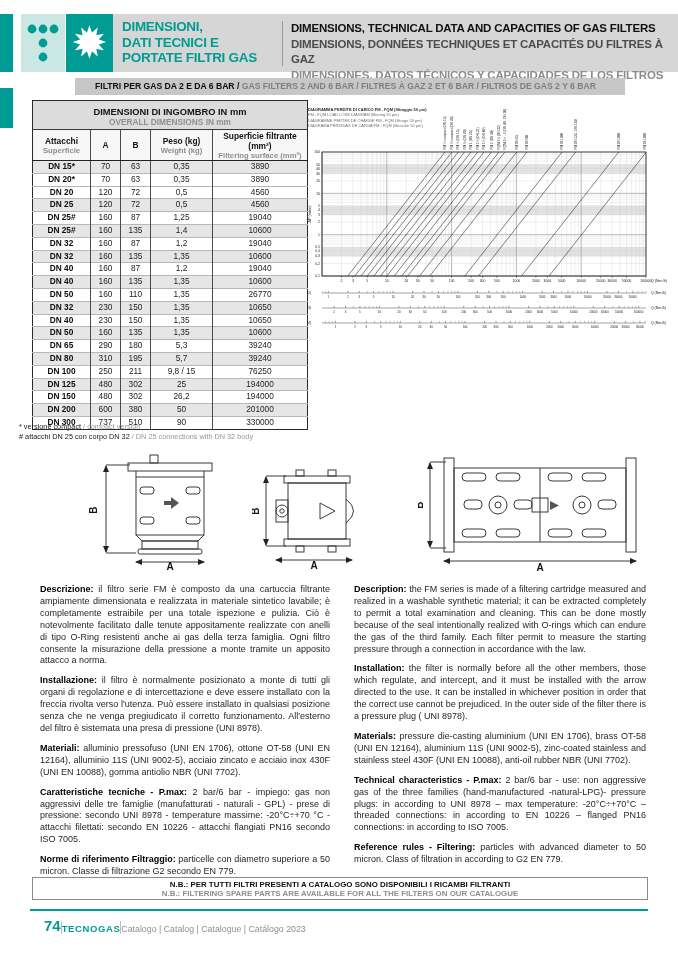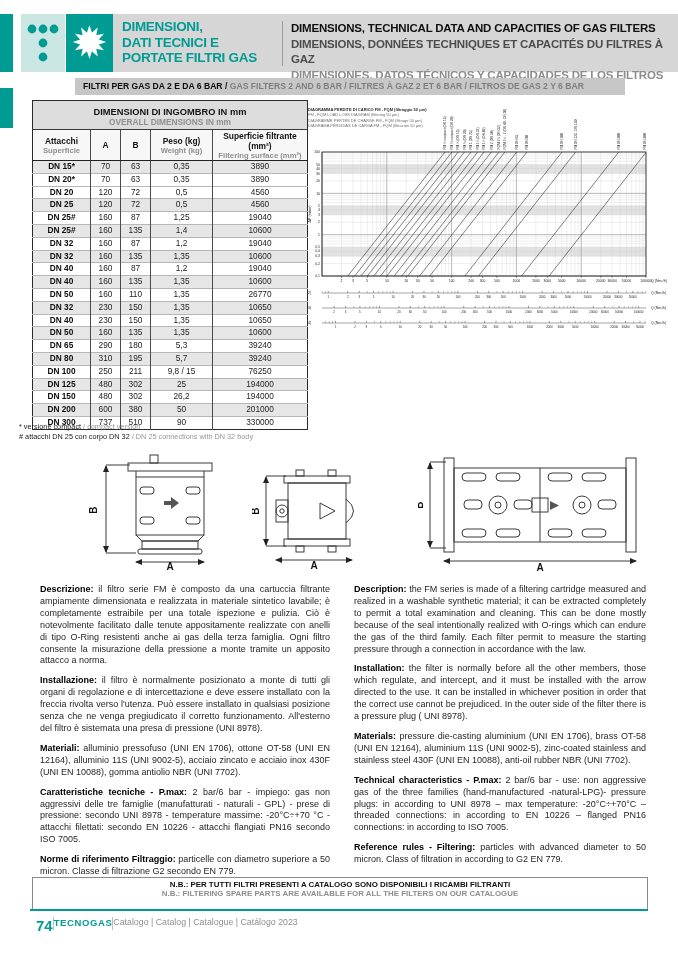--- a/index.html
+++ b/index.html
@@ -10,21 +10,21 @@
   .band{left:113px;top:14px;width:565px;height:58px;background:#d6d6d6}
   .logo-dots{left:21px;top:14px;width:44px;height:58px;background:#cbe7e3}
   .logo-sun{left:66px;top:14px;width:47px;height:58px;background:#009c93;display:flex;align-items:center;justify-content:center}
   .logo-sun span{color:#fff;font-size:44px;line-height:44px}
   .title-it{left:122px;top:19px;font-size:13.5px;font-weight:bold;color:#009c93;line-height:15.5px;letter-spacing:-.3px}
   .vdiv{left:282px;top:21px;width:1px;height:45px;background:#9c9c9c}
   .title-multi{left:291px;top:21px;font-weight:bold;line-height:15.5px;letter-spacing:-.2px}
   .tm1{font-size:11.5px;color:#101010}
   .tm2{font-size:11.5px;color:#4c4c4c}
   .tm3{font-size:11.5px;color:#8d8d8d}
-  .secbar{left:75px;top:78px;width:550px;height:17px;background:#c7c7c7;font-size:8.6px;font-weight:bold;line-height:17px;padding-left:8px;box-sizing:border-box;white-space:nowrap}
+  .secbar{left:75px;top:78px;width:550px;height:17px;background:#c7c7c7;font-size:8.6px;font-weight:bold;line-height:17px;padding-left:20px;box-sizing:border-box;white-space:nowrap}
   .sb1{color:#0d0d0d}.sb2{color:#7e7e7e}
   
   .twrap{left:32px;top:100px}
   #dims{border-collapse:collapse;width:276px;table-layout:fixed;border:1.4px solid #2a2a2a}
   #dims th,#dims td{border-right:1px solid #4a4a4a;padding:0;text-align:center}
   #dims th:last-child,#dims td:last-child{border-right:none}
   .ttl{height:28px;background:#dcdcdc;border-bottom:1px solid #3a3a3a}
   .t1{font-size:9.3px;font-weight:bold;color:#141414;padding-top:3px}
   .t2{font-size:8.3px;font-weight:bold;color:#8f8f8f}
   .colh th{height:30px;background:#f7f7f7;vertical-align:middle;border-bottom:1.6px solid #222}
@@ -36,25 +36,25 @@
   .fns{left:19px;top:422px;font-size:7.3px;line-height:9.6px;white-space:nowrap}
   .f-it{color:#1a1a1a}.f-en{color:#979797}
   
   .chart{left:306px;top:102px}
   
   .dcol{left:32px;top:576px;width:306px}
   .dcol2{left:346px;top:576px;width:308px}
   .dcol p,.dcol2 p{margin:8px;font-size:9px;line-height:11.9px;text-align:justify;color:#1f1f1f}
   .dcol b,.dcol2 b{color:#000}
   
-  .nb{left:32px;top:877px;width:616px;height:34px;border:1px solid #8a8a8a;text-align:center;box-sizing:border-box}
+  .nb{left:32px;top:877px;width:616px;height:23px;border:1px solid #8a8a8a;text-align:center;box-sizing:border-box}
   .nb1{font-size:7.9px;font-weight:bold;color:#0f0f0f;margin-top:2px}
   .nb2{font-size:7.9px;font-weight:bold;color:#8e8e8e}
   .frule{left:30px;top:909px;width:618px;height:2px;background:#009c93}
-  .footer{left:36px;top:917px;display:flex;align-items:flex-start;}
+  .footer{left:44px;top:917px;display:flex;align-items:flex-end;}
   .pg{color:#009c93;font-weight:bold;font-size:15px}
   .brand{color:#009c93;font-weight:bold;font-size:9.5px;letter-spacing:.6px}
   .cat{color:#8f8f8f;font-size:8.8px}
   .fsep{width:1px;height:13px;background:#bdbdbd;display:inline-block}
   svg text{font-family:"Liberation Sans",sans-serif}
 </style>
 </head>
 <body>
 
 <div class="tab abs" style="left:0;top:14px;height:58px"></div>

